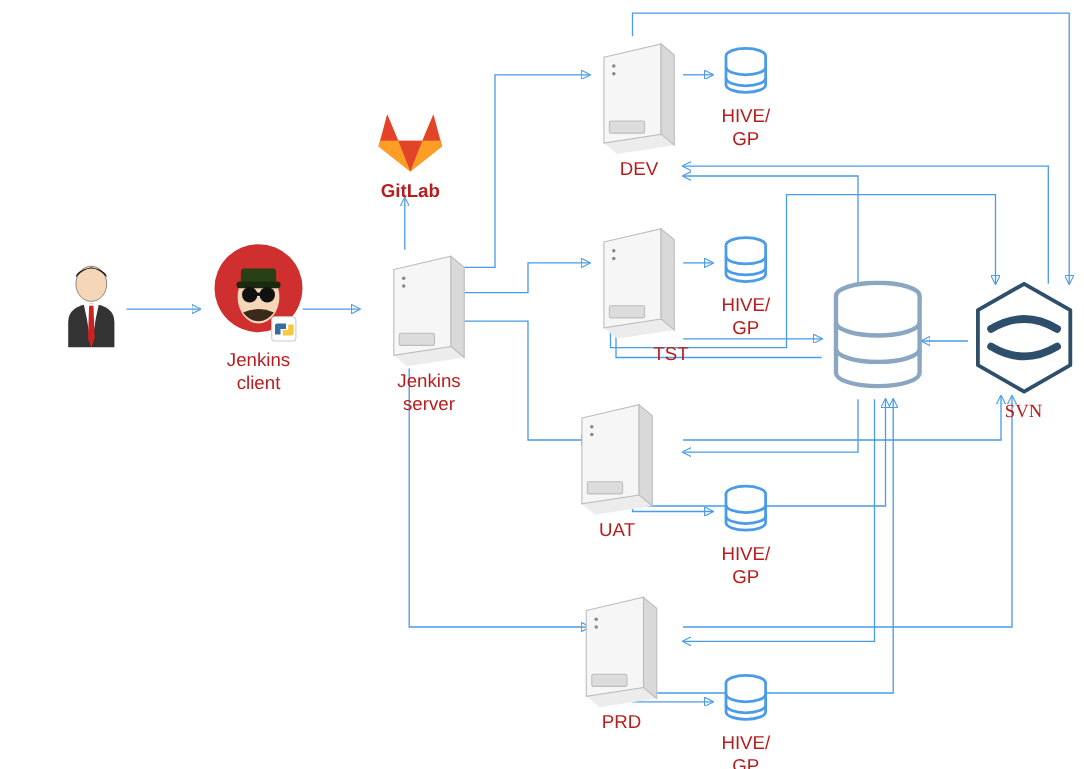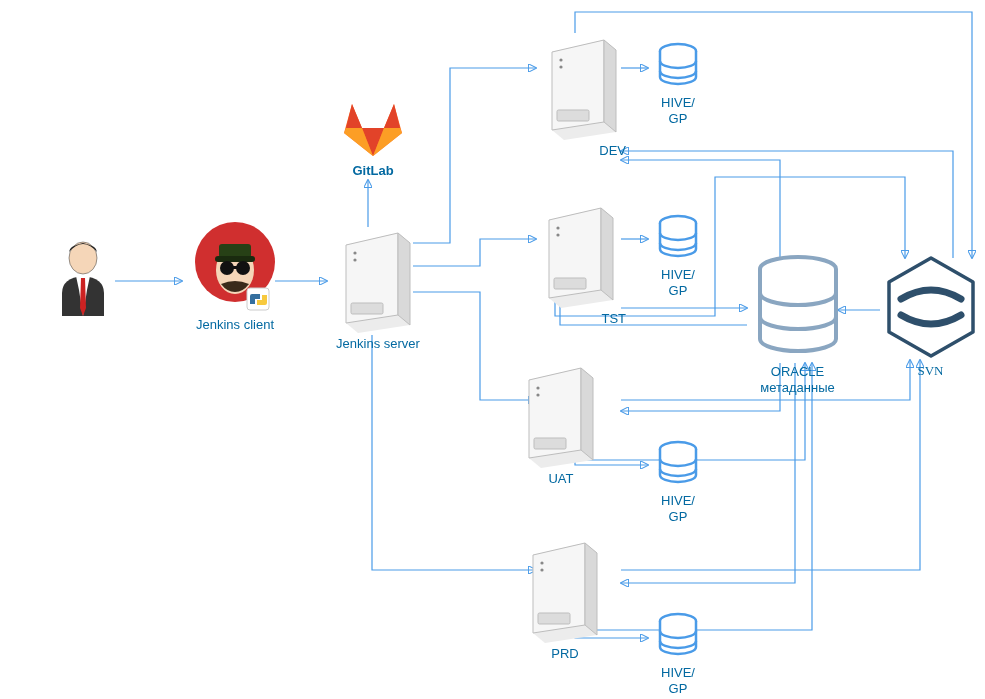--- a/index.html
+++ b/index.html
@@ -11,24 +11,24 @@
     font-family: "Segoe UI", Arial, sans-serif;
     font-size: 13px;
     color: #333;
     background: #fff;
   }
   .node {
     position: absolute;
     text-align: center;
   }
   .label {
-    font-size: 13px;
+    font-size: 17px;
     line-height: 1.25;
     white-space: pre-line;
-    color: #0369a1;
+    color: #b91c1c;
   }
   svg.wires {
     position: absolute;
     inset: 0;
     width: 985px;
     height: 699px;
     pointer-events: none;
   }
   svg.wires path, svg.wires line {
     stroke: #4a9be8;
@@ -112,21 +112,21 @@
     <rect x="42" y="48" width="4" height="3" fill="#111"></rect>
     <path d="M30 66 Q44 60 58 66 Q52 74 44 74 Q36 74 30 66" fill="#3a2a1a"></path>
 
     <rect x="56" y="70" width="22" height="22" rx="3" fill="#fff" stroke="#ccc"></rect>
     <path d="M61 76 h8 v5 h-5 v5 h-5 v-8 q0-2 2-2" fill="#356f9f"></path>
     <path d="M74 87 h-8 v-5 h5 v-5 h5 v8 q0 2-2 2" fill="#f7c93e"></path>
   </svg>
   <div class="label">Jenkins client</div>
 </div>
 
-<div class="node" style="left:328px; top:225px; width:100px;">
+<div class="node" style="left:340px; top:225px; width:100px;">
   <svg width="84" height="108" viewBox="0 0 84 108">
     <path d="M10 20 L62 8 L74 18 L74 100 L22 108 L10 98 Z" fill="#ececec"></path>
     <path d="M10 20 L62 8 L62 90 L10 98 Z" fill="#f6f6f6" stroke="#bdbdbd"></path>
     <path d="M62 8 L74 18 L74 100 L62 90 Z" fill="#d9d9d9" stroke="#bdbdbd"></path>
     <path d="M10 20 L22 30 L74 18 L62 8 Z" fill="#e8e8e8" stroke="#bdbdbd" opacity="0"></path>
     <circle cx="19" cy="28" r="1.6" fill="#888"></circle>
     <circle cx="19" cy="35" r="1.6" fill="#888"></circle>
     <rect x="15" y="78" width="32" height="11" rx="1.5" fill="#dcdcdc" stroke="#bdbdbd"></rect>
   </svg>
   <div class="label">Jenkins server</div>
@@ -137,21 +137,21 @@
     <path d="M35 58 L6 35 L14 6 L24 30 L46 30 L56 6 L64 35 Z" fill="#fc6d26"></path>
     <path d="M14 6 L24 30 L8 30 Z" fill="#e24329"></path>
     <path d="M56 6 L46 30 L62 30 Z" fill="#e24329"></path>
     <path d="M24 30 L46 30 L35 58 Z" fill="#e24329"></path>
     <path d="M8 30 L24 30 L35 58 L6 35 Z" fill="#fca326" opacity="0.9"></path>
     <path d="M62 30 L46 30 L35 58 L64 35 Z" fill="#fca326" opacity="0.9"></path>
   </svg>
   <div class="label">GitLab</div>
 </div>
 
-<div class="node" style="left:536px; top:32px; width:90px;text-align:right;">
+<div class="node" style="left:536px; top:32px; width:90px;">
   <svg width="84" height="108" viewBox="0 0 84 108">
     <path d="M10 20 L62 8 L74 18 L74 100 L22 108 L10 98 Z" fill="#ececec"></path>
     <path d="M10 20 L62 8 L62 90 L10 98 Z" fill="#f6f6f6" stroke="#bdbdbd"></path>
     <path d="M62 8 L74 18 L74 100 L62 90 Z" fill="#d9d9d9" stroke="#bdbdbd"></path>
     <circle cx="19" cy="28" r="1.6" fill="#888"></circle>
       <circle cx="19" cy="35" r="1.6" fill="#888"></circle>
     <rect x="15" y="78" width="32" height="11" rx="1.5" fill="#dcdcdc" stroke="#bdbdbd"></rect>
   </svg>
   <div class="label">DEV</div>
 </div>
@@ -236,22 +236,20 @@
 GP</div>
 </div>
 
 <div class="node" style="left:745px; top:255px; width:105px;">
   <svg width="92" height="106" viewBox="0 0 92 106">
     <ellipse cx="46" cy="14" rx="38" ry="12" fill="#fff" stroke="#8aa6c1" stroke-width="4"></ellipse>
     <path d="M8 14 v70 a38 12 0 0 0 76 0 V14" fill="#fff" stroke="#8aa6c1" stroke-width="4"></path>
     <path d="M8 38 a38 12 0 0 0 76 0" fill="none" stroke="#8aa6c1" stroke-width="4"></path>
     <path d="M8 62 a38 12 0 0 0 76 0" fill="none" stroke="#8aa6c1" stroke-width="4"></path>
   </svg>
-  <div class="label">ORACLE
-метаданные</div>
 </div>
 
 <div class="node" style="left:878px; top:255px; width:105px;font-family:Liberation Serif, serif;">
   <svg width="96" height="104" viewBox="0 0 96 104">
     <path d="M48 3 L90 27 L90 77 L48 101 L6 77 L6 27 Z" fill="#fff" stroke="#2e4f6b" stroke-width="3.5" stroke-linejoin="round"></path>
     <path d="M18 44 q30 -18 60 0" fill="none" stroke="#2e4f6b" stroke-width="7" stroke-linecap="round"></path>
     <path d="M18 60 q30 18 60 0" fill="none" stroke="#2e4f6b" stroke-width="7" stroke-linecap="round"></path>
   </svg>
   <div class="label">SVN</div>
 </div>

